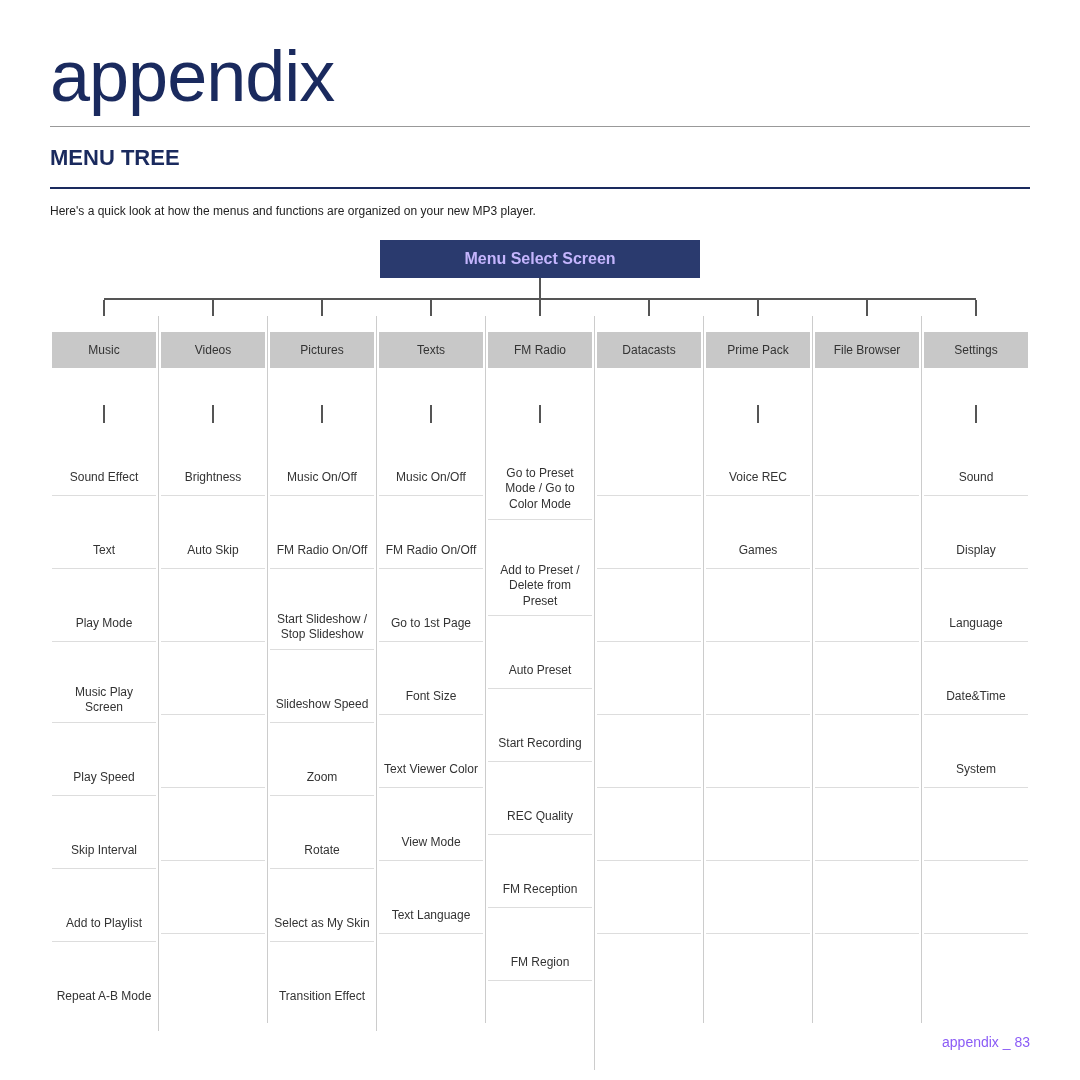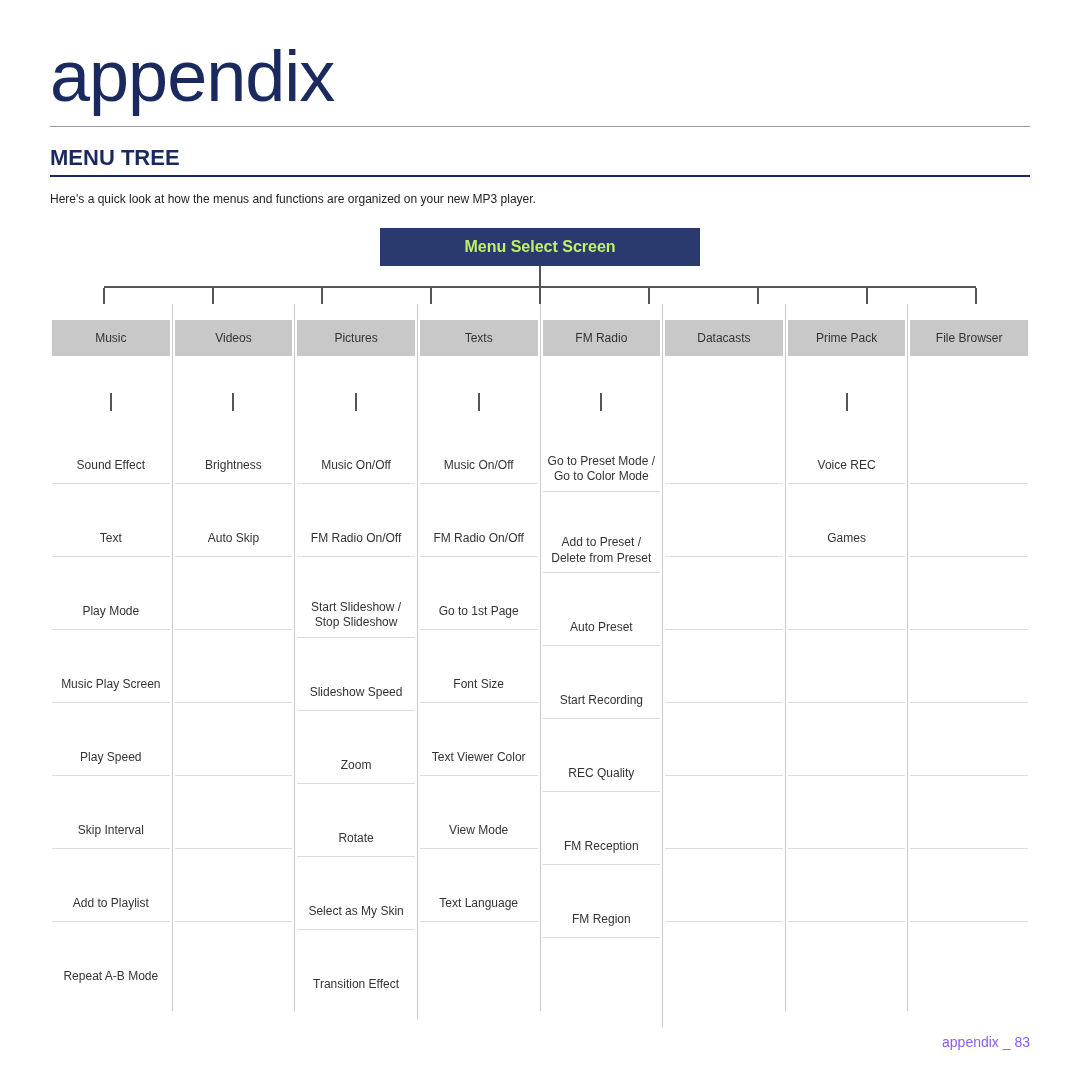--- a/index.html
+++ b/index.html
@@ -31,21 +31,21 @@
       border: none;
       border-top: 1px solid #999;
       margin: 4px 0 18px 0;
     }
 
     .section-title {
       font-size: 22px;
       font-weight: 800;
       color: #1a2a5e;
       text-transform: uppercase;
-      margin-bottom: 4px;
+      margin-bottom: 16px;
     }
 
     .section-divider {
       border: none;
       border-top: 2px solid #1a2a5e;
       margin: 0 0 14px 0;
     }
 
     .description {
       font-size: 12px;
@@ -61,21 +61,21 @@
 
     
     .root-row {
       display: flex;
       justify-content: center;
       margin-bottom: 0;
     }
 
     .root-node {
       background: #2a3a6e;
-      color: #bef264;
+      color: #c4b5fd;
       font-size: 16px;
       font-weight: 700;
       padding: 10px 40px;
       text-align: center;
       min-width: 320px;
     }
 
     
     .connector-root-down {
       display: flex;
@@ -338,20 +338,32 @@
           <div class="col-item"></div>
           <div class="col-item"></div>
           <div class="col-item"></div>
           <div class="col-item"></div>
           <div class="col-item"></div>
           <div class="col-item"></div>
           <div class="col-item"></div>
           <div class="col-item"></div>
         </div>
 
+        <div class="col">
+          <div class="col-header">Settings</div>
+          <div class="col-connector"></div>
+          <div class="col-item">Sound</div>
+          <div class="col-item">Display</div>
+          <div class="col-item">Language</div>
+          <div class="col-item">Date&amp;Time</div>
+          <div class="col-item">System</div>
+          <div class="col-item"></div>
+          <div class="col-item"></div>
+          <div class="col-item"></div>
+        </div>
 
       </div>
     </div>
   </div>
 
   <div class="page-number">appendix _ 83</div>
 
 </div>
 
 </body></html>

